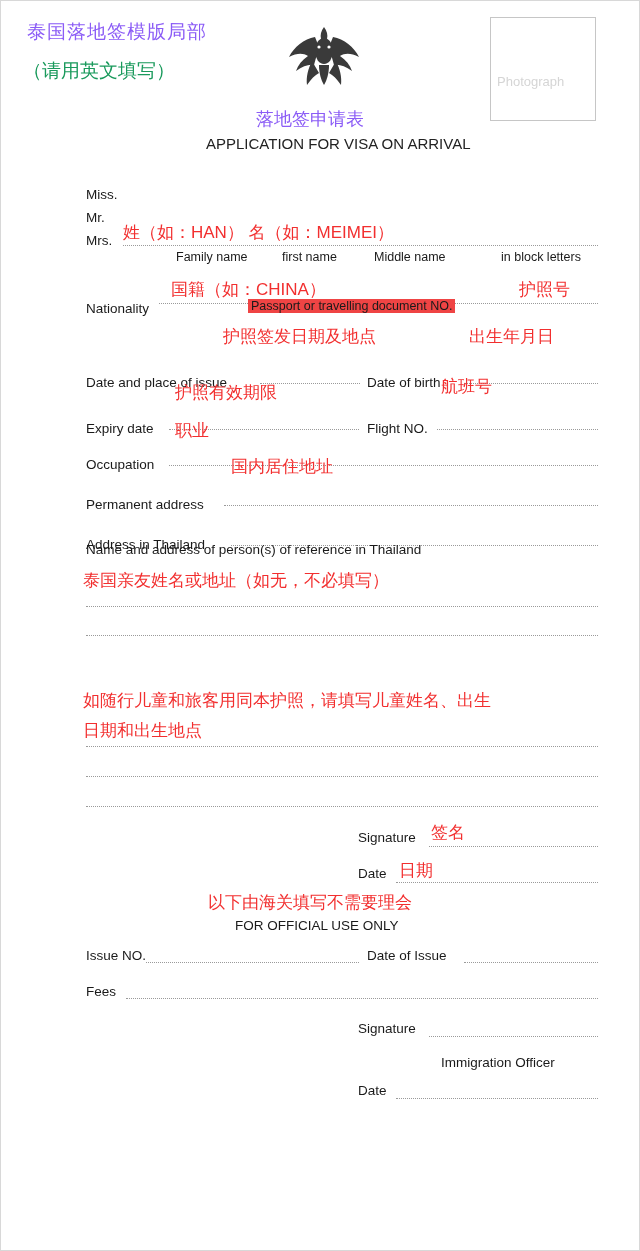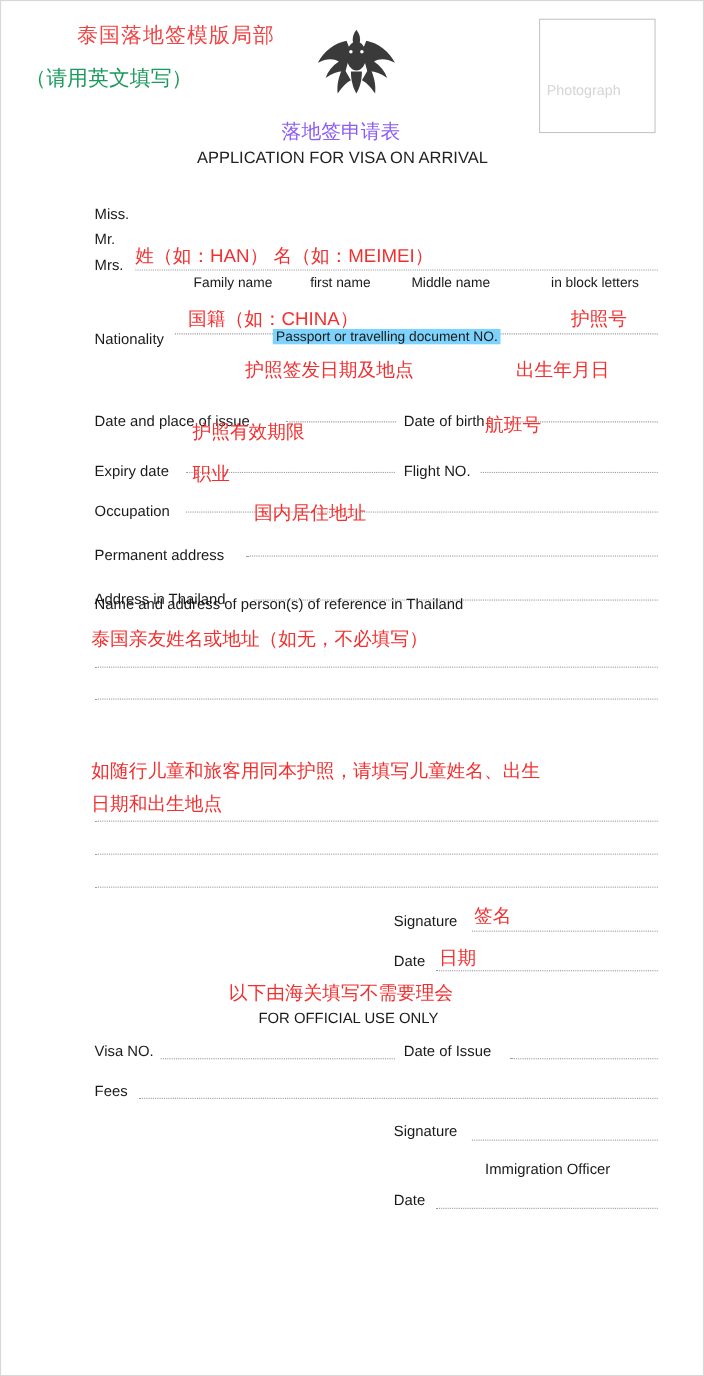--- a/index.html
+++ b/index.html
@@ -23,24 +23,23 @@
     background: #ffffff;
     border: 1px solid #d8d8d8;
     box-sizing: border-box;
   }
   
   .watermark {
     position: absolute;
     left: 26px;
     top: 18px;
     font-size: 19px;
-    color: #ef4444;
+    color: #8b5cf6;
     letter-spacing: 1px;
     white-space: nowrap;
-    margin-left: 43px;
   }
   .notice-green {
     position: absolute;
     left: 22px;
     top: 57px;
     font-size: 19px;
     color: #1a9a5c;
     white-space: nowrap;
   }
   
@@ -86,21 +85,21 @@
   .title-cn {
     position: absolute;
     left: 255px;
     top: 106px;
     font-size: 18px;
     color: #8b5cf6;
     white-space: nowrap;
   }
   .title-en {
     position: absolute;
-    left: 178px;
+    left: 205px;
     top: 134px;
     font-size: 15px;
     color: #222;
     white-space: nowrap;
   }
 
   
   .t {
     position: absolute;
     white-space: nowrap;
@@ -161,21 +160,21 @@
 
   <div class="t small" style="left:175px; top:249px;">Family name</div>
   <div class="t small" style="left:281px; top:249px;">first name</div>
   <div class="t small" style="left:373px; top:249px;text-align:right;">Middle name</div>
   <div class="t small" style="left:500px; top:249px;">in block letters</div>
 
   <div class="t red" style="left:170px; top:277px;">国籍（如：CHINA）</div>
   <div class="t red" style="left:518px; top:277px;">护照号</div>
   <div class="t" style="left:85px; top:300px;">Nationality</div>
   <div class="rule" style="left:158px; top:302px; width:439px;"></div>
-  <div class="t small" style="left:247px; top:298px; background:#7dd3fc; padding:0 3px;">Passport or travelling document NO.</div>
+  <div class="t small" style="left:247px; top:298px; background:#ef4444; padding:0 3px;">Passport or travelling document NO.</div>
 
   <div class="t red" style="left:222px; top:324px;">护照签发日期及地点</div>
   <div class="t red" style="left:468px; top:324px;">出生年月日</div>
   <div class="t" style="left:85px; top:374px;">Date and place of issue</div>
   <div class="rule" style="left:259px; top:382px; width:100px;"></div>
   <div class="t" style="left:366px; top:374px;">Date of birth</div>
   <div class="rule" style="left:463px; top:382px; width:134px;"></div>
 
   <div class="t red" style="left:174px; top:380px;">护照有效期限</div>
   <div class="t red" style="left:440px; top:374px;">航班号</div>
@@ -210,21 +209,21 @@
   <div class="t" style="left:357px; top:829px;">Signature</div>
   <div class="rule" style="left:428px; top:845px; width:169px;"></div>
 
   <div class="t red" style="left:398px; top:858px;">日期</div>
   <div class="t" style="left:357px; top:865px;">Date</div>
   <div class="rule" style="left:395px; top:881px; width:202px;"></div>
 
   <div class="t red" style="left:207px; top:890px;">以下由海关填写不需要理会</div>
   <div class="t" style="left:234px; top:917px;">FOR OFFICIAL USE ONLY</div>
 
-  <div class="t" style="left:85px; top:947px;">Visa NO.</div>
+  <div class="t" style="left:85px; top:947px;">Issue NO.</div>
   <div class="rule" style="left:145px; top:961px; width:213px;"></div>
   <div class="t" style="left:366px; top:947px;">Date of Issue</div>
   <div class="rule" style="left:463px; top:961px; width:134px;"></div>
 
   <div class="t" style="left:85px; top:983px;">Fees</div>
   <div class="rule" style="left:125px; top:997px; width:472px;"></div>
 
   <div class="t" style="left:357px; top:1020px;">Signature</div>
   <div class="rule" style="left:428px; top:1035px; width:169px;"></div>
 

